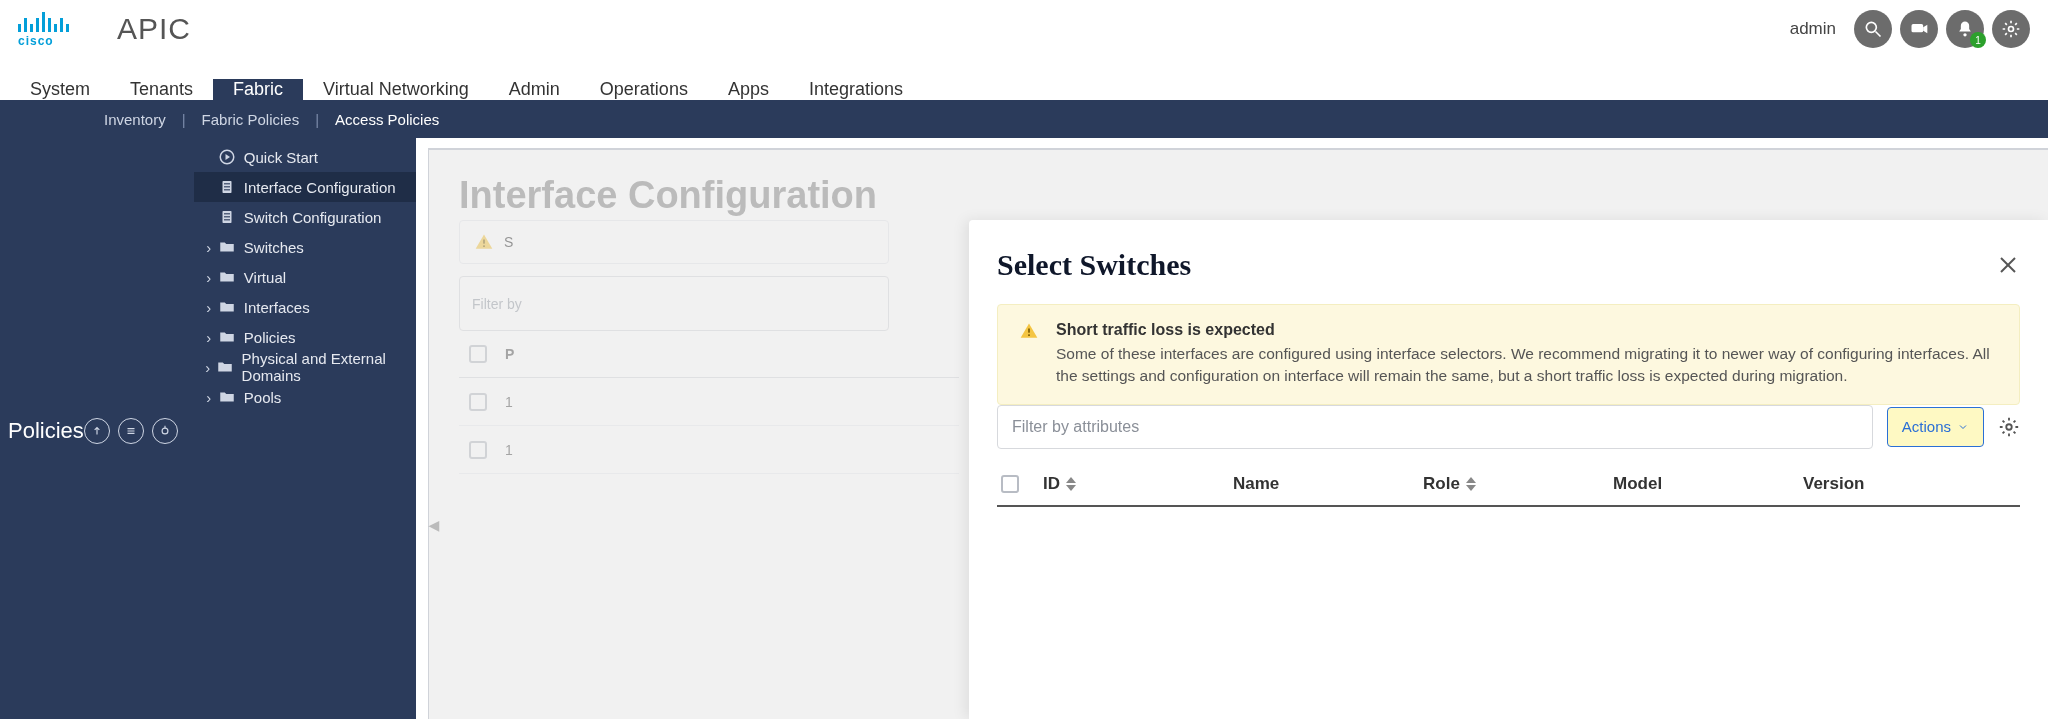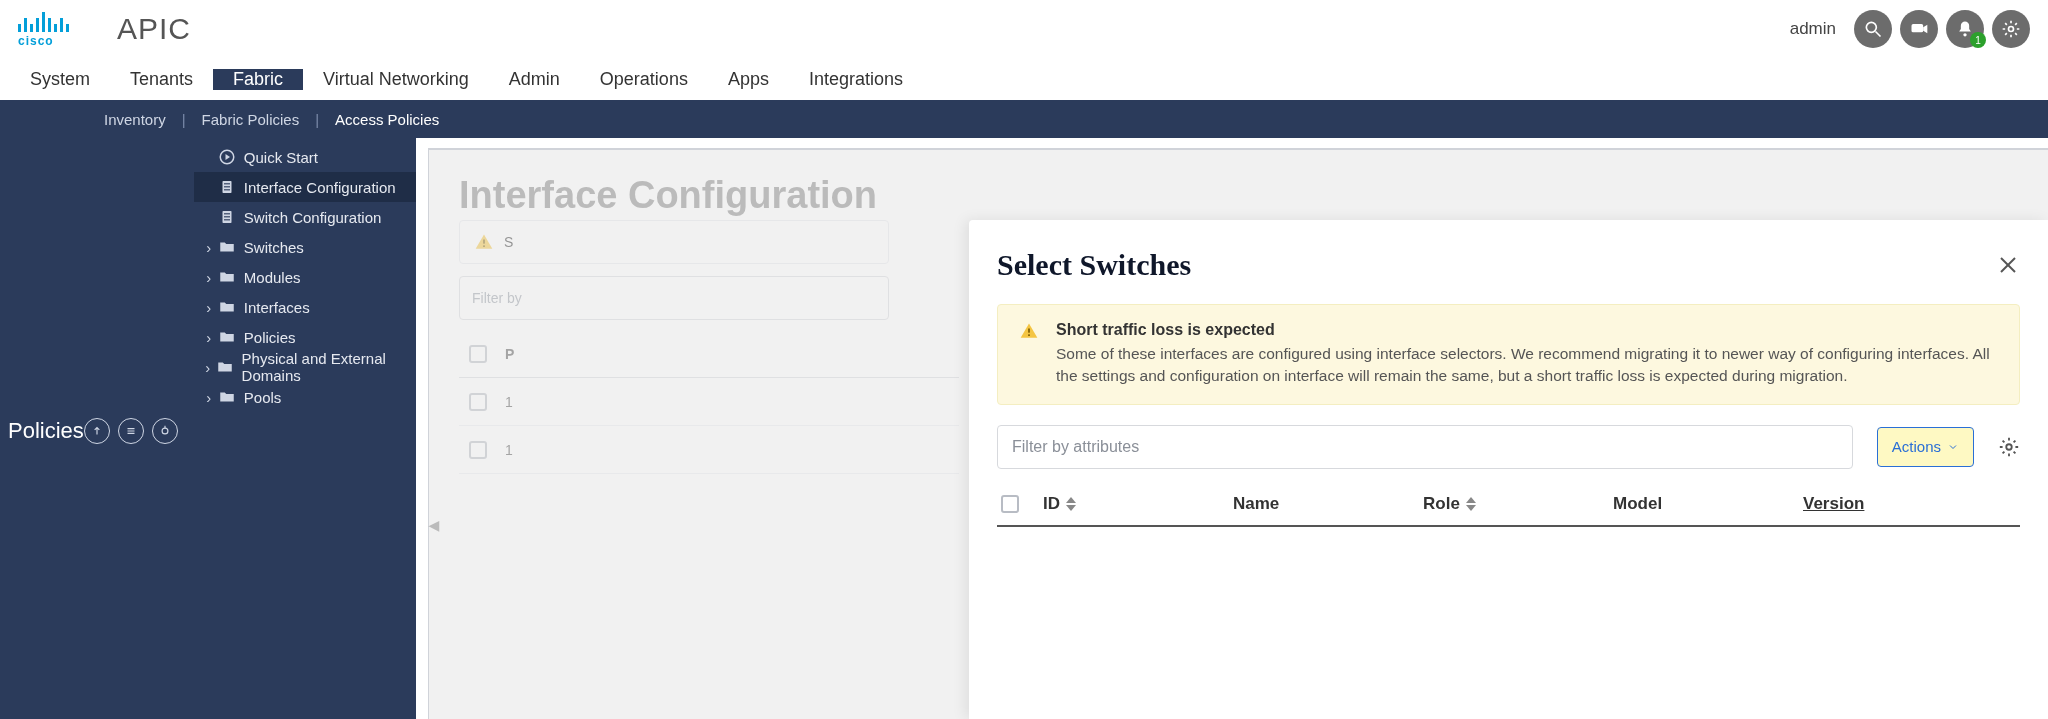--- a/index.html
+++ b/index.html
@@ -12,21 +12,21 @@
   .bars span { width:3px; background:#049fd9; display:inline-block; }
   .brand-word { font-family:inherit; font-size:12px; color:#049fd9; font-weight:700; margin-top:2px; letter-spacing:1px;}
   .app-title { font-size:30px; color:#555; font-weight:400; margin-left:48px; letter-spacing:1px;}
   .topbar-spacer { flex:1; }
   .user-label { font-size:17px; color:#444; margin-right:10px;}
   .round-btn { width:38px; height:38px; border-radius:50%; background:#6c6c6c; color:#fff; display:flex; align-items:center; justify-content:center; margin-left:8px; position:relative; cursor:pointer; }
   .round-btn svg { width:20px; height:20px; fill:#fff; }
   .badge { position:absolute; bottom:0; right:-2px; width:16px; height:16px; border-radius:50%; background:#2ca02c; color:#fff; font-size:10px; display:flex; align-items:center; justify-content:center;}
 
   
-  .menubar { height:42px; display:flex; align-items:center; padding-left:10px; background:#fff; }
+  .menubar { height:42px; display:flex; align-items:flex-end; padding-left:10px; background:#fff; }
   .menu-item { padding:0 20px; display:flex; align-items:center; font-size:18px; color:#333; cursor:pointer; }
   .menu-item.active { background:#2b3b5b; color:#fff; }
 
   
   .subnav { height:38px; background:#2b3b5b; display:flex; align-items:center; padding-left:90px; color:#cfd6e4; font-size:15px; }
   .subnav-item { padding:0 14px; cursor:pointer; }
   .subnav-item.active { color:#fff; font-weight:500; }
   .subnav-sep { color:#7a89a9; padding:0 2px; }
 
   
@@ -42,45 +42,45 @@
   .tree li.selected { background:#1f2d47; }
   .chev { width:14px; display:inline-flex; justify-content:center; color:#cfd6e4; margin-right:2px;}
   .node-icon { width:18px; height:18px; margin-right:8px; display:inline-flex; align-items:center; justify-content:center;}
   .node-icon svg { width:18px; height:18px; fill:#cfd6e4; }
   .label-span { color:#e6e9f0; }
 
   
   .main { flex:1; background:#fff; position:relative; border-left:1px solid #d0d3d9; border-top:2px solid #d0d3d9; margin:10px 0 0 12px; }
   .main-dimmer { position:absolute; inset:0; background:rgba(230,230,230,.55); }
   .page-title { font-size:38px; font-weight:600; color:#888; padding:24px 0 0 30px; }
-  .bg-filter { position:absolute; top:126px; left:30px; width:430px; height:44px; border:1px solid #d7d9dd; border-radius:4px; display:flex; align-items:center; padding-left:12px; color:#9aa0a9; background:#fff;}
+  .bg-filter { position:absolute; top:126px; left:30px; width:430px; height:55px; border:1px solid #d7d9dd; border-radius:4px; display:flex; align-items:center; padding-left:12px; color:#9aa0a9; background:#fff;}
   .bg-warn { position:absolute; top:70px; left:30px; width:430px; height:44px; background:#fff; border:1px solid #e7e9ee; border-radius:4px; display:flex; align-items:center; gap:10px; padding-left:14px;}
   .warn-tri { width:20px; height:20px; }
   .bg-table { position:absolute; top:180px; left:30px; width:500px;}
   .bg-th { display:flex; align-items:center; height:48px; border-bottom:1px solid #d7d9dd; gap:18px; padding-left:10px; font-weight:600; color:#555;}
   .bg-row { display:flex; align-items:center; height:48px; border-bottom:1px solid #eceef2; gap:18px; padding-left:10px; color:#555;}
   .cb { width:18px; height:18px; border:2px solid #b8bcc4; border-radius:3px; background:#fff;}
 
   
   .panel { position:absolute; top:70px; left:540px; right:0; bottom:0; background:#fff; box-shadow:-4px 0 14px rgba(0,0,0,.08); border-top-left-radius:4px; padding:28px 28px 0 28px; overflow:hidden;}
   .panel-head { display:flex; align-items:center; justify-content:space-between; }
   .panel-title { font-size:30px; font-weight:600; color:#0f172a;font-family:Liberation Serif, serif; }
   .close-x { width:24px; height:24px; cursor:pointer; color:#555; }
   .alert { margin-top:22px; background:#fdf8df; border:1px solid #f4eec1; border-radius:4px; padding:16px 20px; display:flex; gap:16px; }
   .alert-text strong { font-size:16px; color:#333;}
   .alert-text p { font-size:15.5px; color:#555; margin-top:4px; line-height:1.45;}
-  .filter-row { margin-top:20px; display:flex; align-items:center; gap:24px;}
+  .filter-row { display:flex; align-items:center; gap:14px;}
   .filter-input { flex:1; height:44px; border:1px solid #d7d9dd; border-radius:4px; padding-left:14px; font-size:16px; color:#555;}
   .filter-input::placeholder { color:#8a8f98; }
   .actions-btn { height:40px; border:1.5px solid #2a6fd6; color:#2a6fd6; background:#fef9c3; border-radius:4px; padding:0 14px; font-size:15px; display:flex; align-items:center; gap:6px; cursor:pointer;}
   .gear-sm { width:22px; height:22px; cursor:pointer; }
   .modal-thead { margin-top:14px; display:flex; align-items:center; height:44px; border-bottom:2px solid #555; padding-left:4px;}
   .modal-thead .cb { margin-right:24px;}
   .col { font-size:17px; font-weight:600; color:#333; display:flex; align-items:center; gap:6px;}
-  .col.id{ width:190px;text-align:right;} .col.name{ width:190px;} .col.role{ width:190px;} .col.model{ width:190px;} .col.ver{ width:160px;text-decoration:underline;}
+  .col.id{ width:190px;text-align:right;} .col.name{ width:190px;} .col.role{ width:190px;} .col.model{ width:190px;} .col.ver{ width:160px;}
   .sort-icon { display:inline-flex; flex-direction:column; line-height:0;}
   .sort-icon svg{width:10px;height:8px;fill:#888;}
 
   .collapse-handle{ position:absolute; left:-1px; top:360px; width:12px; height:30px; display:flex; align-items:center; justify-content:center; color:#888; cursor:pointer;}
 </style>
 </head>
 <body>
 
 <div class="topbar">
   <div class="logo">
@@ -216,21 +216,21 @@
           </span>
         <span class="label-span">Switches</span>
       </li>
       <li>
         <span class="chev">›</span>
         <span class="node-icon">
             <svg viewBox="0 0 24 24">
               <path d="M3 6h6l2 2h10v10H3z" fill="#cfd6e4"></path>
             </svg>
           </span>
-        <span class="label-span">Modules</span>
+        <span class="label-span">Virtual</span>
       </li>
       <li>
         <span class="chev">›</span>
         <span class="node-icon">
             <svg viewBox="0 0 24 24">
               <path d="M3 6h6l2 2h10v10H3z" fill="#cfd6e4"></path>
             </svg>
           </span>
         <span class="label-span">Interfaces</span>
       </li>

